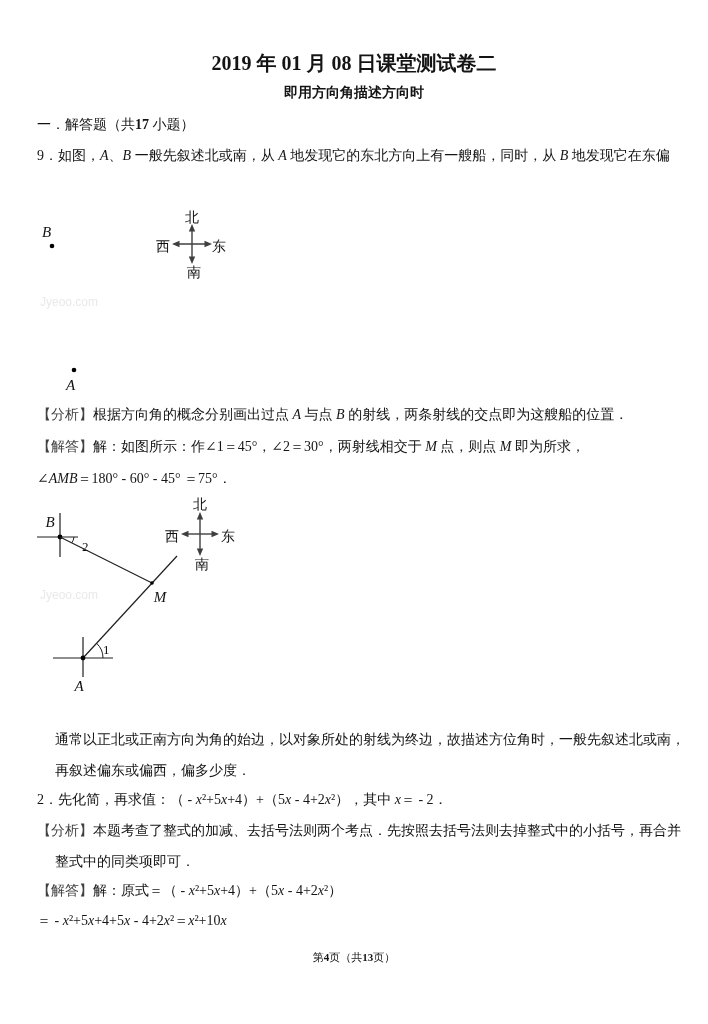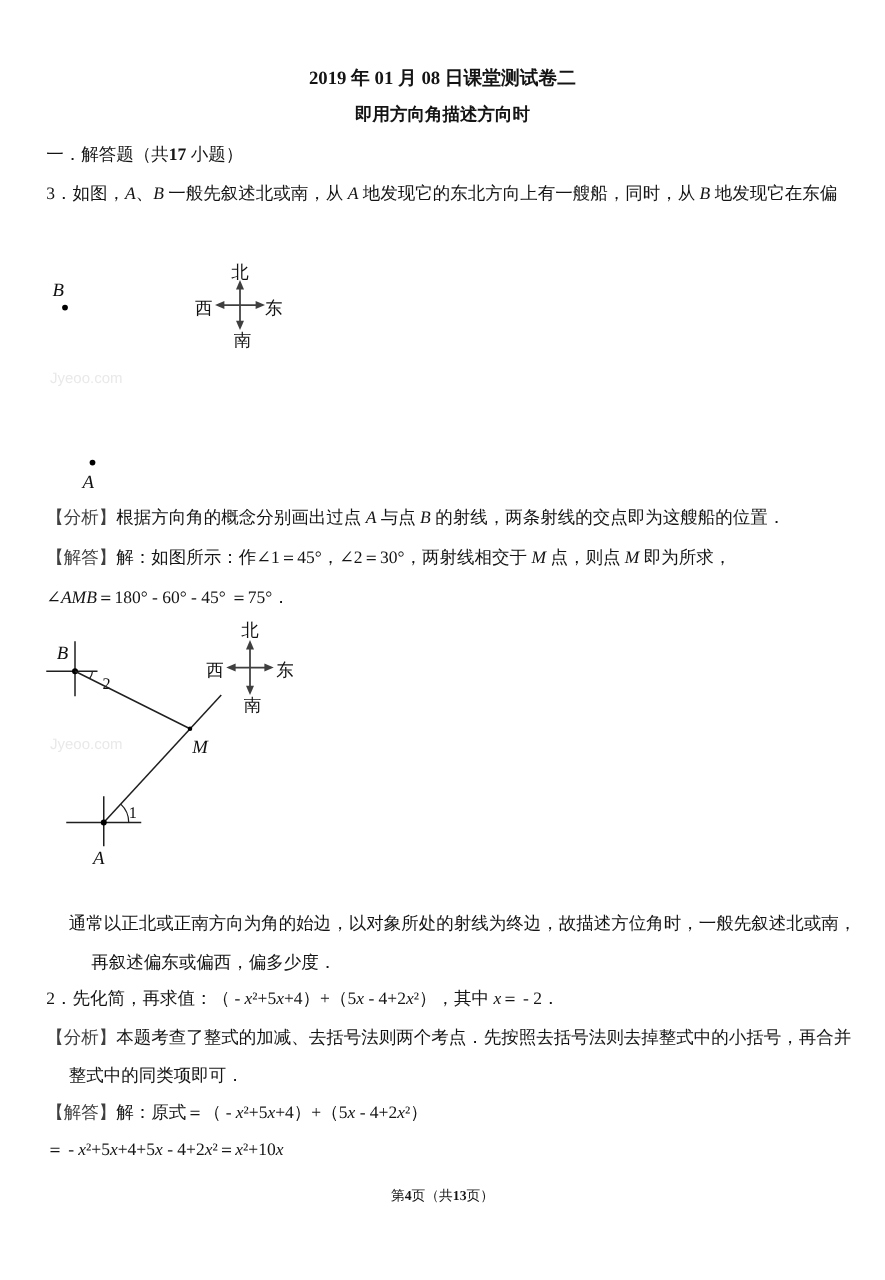--- a/index.html
+++ b/index.html
@@ -2,21 +2,21 @@
 <html><head>
 <meta charset="utf-8">
 <style>
   html,body{margin:0;padding:0;background:#fff;}
   .page{
     position:relative;width:708px;height:1024px;background:#ffffff;overflow:hidden;
     font-family:"Liberation Serif","DejaVu Serif",serif;color:#141414;
   }
   .ln{position:absolute;white-space:nowrap;font-size:14px;line-height:17px;}
   .center{left:0;width:708px;text-align:center;}
-  .title{font-size:15px;}
+  .title{font-size:20px;}
   .footer{font-size:11px;}
   .sg-n{}
   .sg-b{font-weight:700;}
   .sg-i{font-style:italic;font-family:"Liberation Serif","DejaVu Serif",serif;}
   .sg-lb{color:#404040;font-family:Liberation Mono, monospace;}
   svg.diagram{position:absolute;left:0;}
   .geo{stroke:#1f1f1f;stroke-width:1.2;fill:none;}
   .cmp{stroke:#3f3f3f;stroke-width:1.4;fill:none;}
   .tip{fill:#3f3f3f;stroke:none;}
   .arc{stroke:#1f1f1f;stroke-width:1;fill:none;}
@@ -29,21 +29,21 @@
 </head>
 <body>
 
 <div class="page">
 
   <div class="ln center title" style="top:55px"><span class="sg-b">2019 年 01 月 08 日课堂测试卷二</span></div>
   <div class="ln center" style="top:84px;font-weight:700"><span class="sg-b">即用方向角描述方向时</span></div>
 
   <div class="ln" style="top:116px;left:37px"><span class="sg-n">一．解答题（共</span><span class="sg-b">17</span><span class="sg-n"> 小题）</span></div>
 
-  <div class="ln" style="top:147px;left:37px"><span class="sg-n">3．如图，</span><span class="sg-i">A</span><span class="sg-n">、</span><span class="sg-i">B</span><span class="sg-n"> 一般先叙述北或南，从 </span><span class="sg-i">A</span><span class="sg-n"> 地发现它的东北方向上有一艘船，同时，从 </span><span class="sg-i">B</span><span class="sg-n"> 地发现它在东偏</span></div>
+  <div class="ln" style="top:147px;left:37px"><span class="sg-n">9．如图，</span><span class="sg-i">A</span><span class="sg-n">、</span><span class="sg-i">B</span><span class="sg-n"> 一般先叙述北或南，从 </span><span class="sg-i">A</span><span class="sg-n"> 地发现它的东北方向上有一艘船，同时，从 </span><span class="sg-i">B</span><span class="sg-n"> 地发现它在东偏</span></div>
 
   <svg class="diagram" style="top:200px" width="280" height="195" viewBox="0 0 280 195">
     <text class="ptl" x="42" y="37">B</text>
     <circle class="dot" cx="52" cy="46" r="2.3"></circle>
 
     <line class="cmp" x1="192" y1="27" x2="192" y2="61"></line>
     <polygon class="tip" points="192,24 188.8,31.5 195.2,31.5"></polygon>
     <polygon class="tip" points="192,64 188.8,56.5 195.2,56.5"></polygon>
     <line class="cmp" x1="175" y1="44" x2="209" y2="44"></line>
     <polygon class="tip" points="172,44 179.5,40.8 179.5,47.2"></polygon>
@@ -92,21 +92,21 @@
 
     <line class="geo" x1="83" y1="142" x2="83" y2="182"></line>
     <line class="geo" x1="53" y1="163" x2="113" y2="163"></line>
     <circle class="dot" cx="83" cy="163" r="2.4"></circle>
     <text class="ptl" x="79" y="196" text-anchor="middle">A</text>
     <path class="arc" d="M 96.6 148.3 A 20 20 0 0 1 103 163"></path>
     <text class="anum" x="103" y="159">1</text>
   </svg>
 
   <div class="ln" style="top:731px;left:55px"><span class="sg-n">通常以正北或正南方向为角的始边，以对象所处的射线为终边，故描述方位角时，一般先叙述北或南，</span></div>
-  <div class="ln" style="top:762px;left:73px"><span class="sg-n">再叙述偏东或偏西，偏多少度．</span></div>
+  <div class="ln" style="top:762px;left:55px"><span class="sg-n">再叙述偏东或偏西，偏多少度．</span></div>
 
   <div class="ln" style="top:791px;left:37px"><span class="sg-n">2．先化简，再求值：（ - </span><span class="sg-i">x</span><span class="sg-n">²+5</span><span class="sg-i">x</span><span class="sg-n">+4）+（5</span><span class="sg-i">x</span><span class="sg-n"> - 4+2</span><span class="sg-i">x</span><span class="sg-n">²），其中 </span><span class="sg-i">x</span><span class="sg-n">＝ - 2．</span></div>
   <div class="ln" style="top:822px;left:37px"><span class="sg-lb">【分析】</span><span class="sg-n">本题考查了整式的加减、去括号法则两个考点．先按照去括号法则去掉整式中的小括号，再合并</span></div>
   <div class="ln" style="top:853px;left:55px"><span class="sg-n">整式中的同类项即可．</span></div>
   <div class="ln" style="top:882px;left:37px"><span class="sg-lb">【解答】</span><span class="sg-n">解：原式＝（ - </span><span class="sg-i">x</span><span class="sg-n">²+5</span><span class="sg-i">x</span><span class="sg-n">+4）+（5</span><span class="sg-i">x</span><span class="sg-n"> - 4+2</span><span class="sg-i">x</span><span class="sg-n">²）</span></div>
   <div class="ln" style="top:912px;left:37px"><span class="sg-n">＝ - </span><span class="sg-i">x</span><span class="sg-n">²+5</span><span class="sg-i">x</span><span class="sg-n">+4+5</span><span class="sg-i">x</span><span class="sg-n"> - 4+2</span><span class="sg-i">x</span><span class="sg-n">²＝</span><span class="sg-i">x</span><span class="sg-n">²+10</span><span class="sg-i">x</span></div>
 
   <div class="ln center footer" style="top:949px"><span class="sg-n">第</span><span class="sg-b">4</span><span class="sg-n">页（共</span><span class="sg-b">13</span><span class="sg-n">页）</span></div>
 
 </div>

